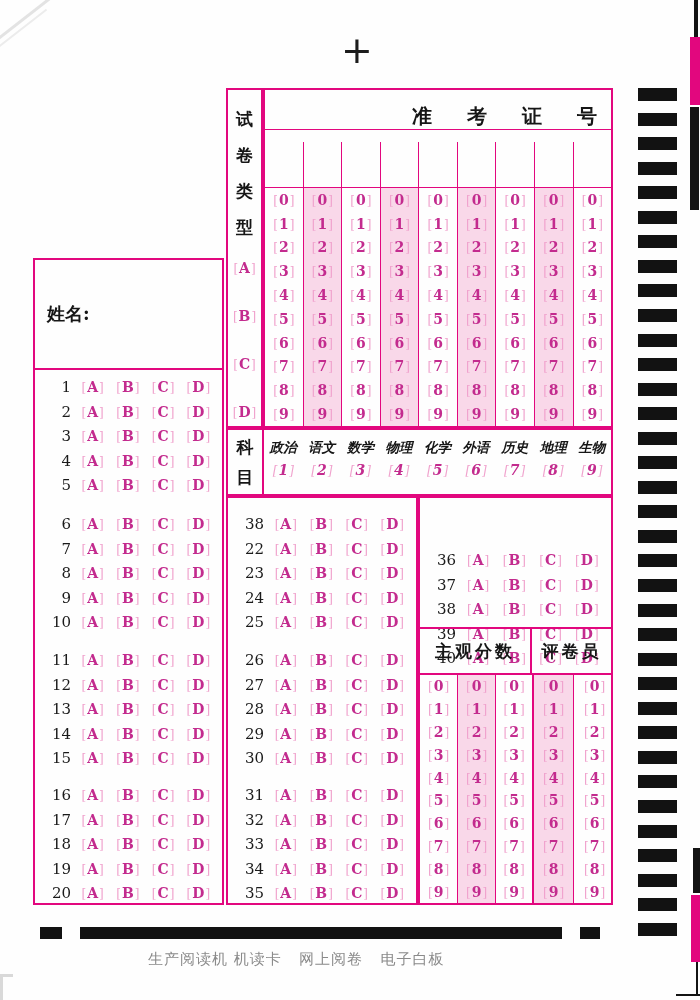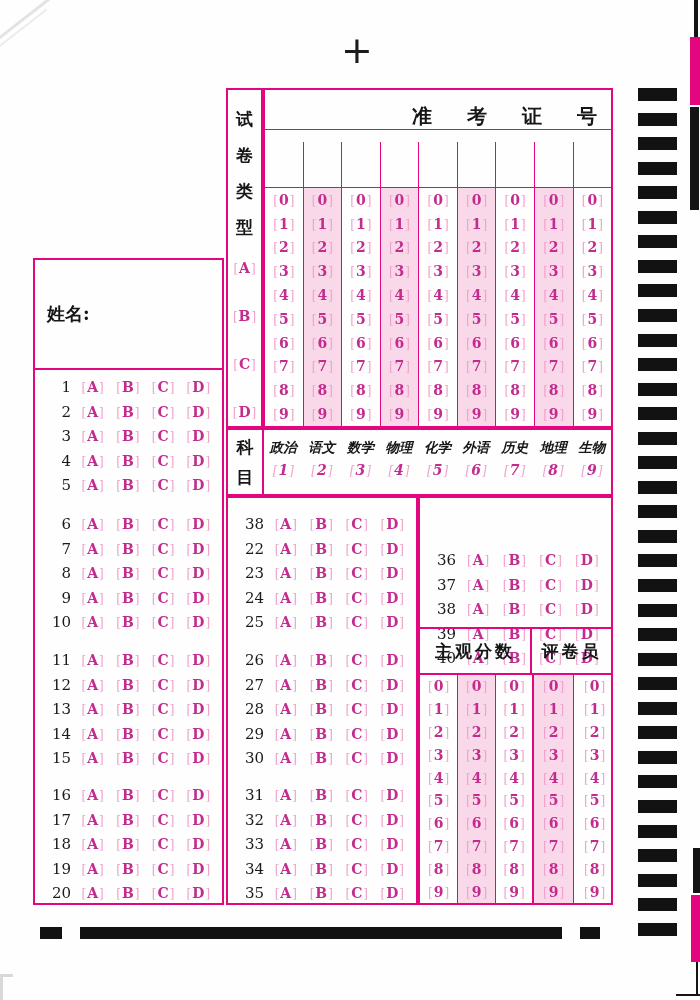--- a/index.html
+++ b/index.html
@@ -2195,20 +2195,21 @@
   <div class="bbar" style="left:580px;width:20px;"></div>
 
   <div class="edge e-black" style="left:694px;top:0;width:4px;height:37px;"></div>
   <div class="edge e-mag" style="left:690px;top:37px;width:10px;height:68px;"></div>
   <div class="edge e-black" style="left:690px;top:107px;width:9px;height:103px;"></div>
   <div class="edge e-black" style="left:693px;top:848px;width:7px;height:45px;"></div>
   <div class="edge e-mag" style="left:691px;top:895px;width:9px;height:67px;"></div>
   <div class="edge e-black" style="left:696px;top:962px;width:2px;height:34px;"></div>
   <div class="edge e-black" style="left:676px;top:994px;width:24px;height:2px;"></div>
 
+  <div class="footer">生产阅读机 机读卡   网上阅卷   电子白板</div>
 
 <div class="tick" style="top: 88px;"></div>
     <div class="tick" style="top: 112.55px;"></div>
     <div class="tick" style="top: 137.1px;"></div>
     <div class="tick" style="top: 161.65px;"></div>
     <div class="tick" style="top: 186.2px;"></div>
     <div class="tick" style="top: 210.75px;"></div>
     <div class="tick" style="top: 235.3px;"></div>
     <div class="tick" style="top: 259.85px;"></div>
     <div class="tick" style="top: 284.4px;"></div>

